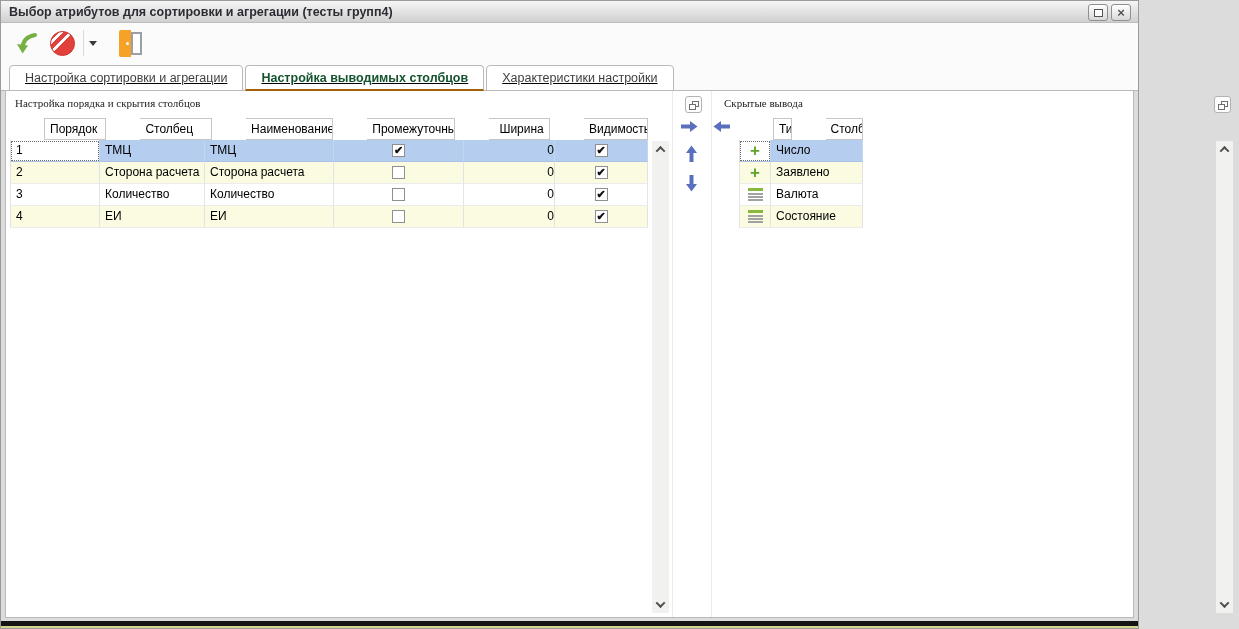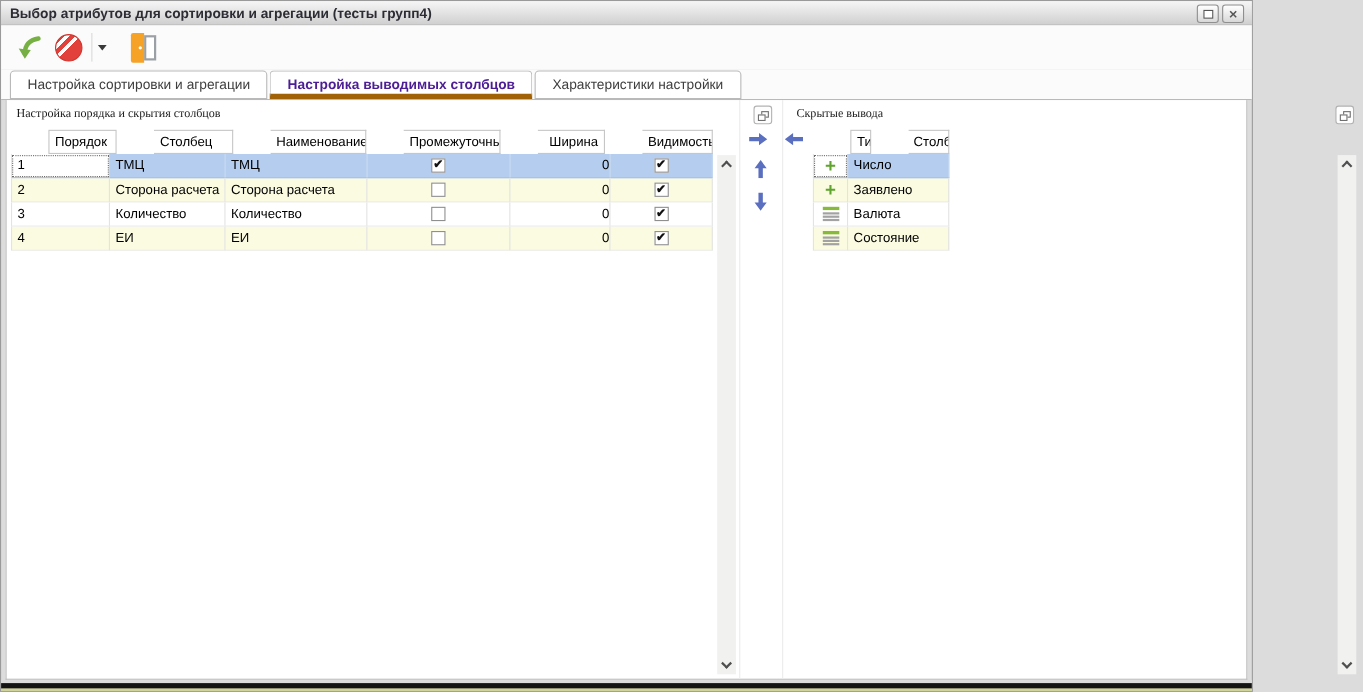--- a/index.html
+++ b/index.html
@@ -39,27 +39,27 @@
   .door-icon { display:flex; align-items:center; }
   .door-panel { width:12px; height:27px; background:#f5a227; border-radius:2px 0 0 2px;
                 position:relative; }
   .door-knob { position:absolute; right:2px; top:12px; width:3px; height:3px;
                background:#fff; border-radius:50%; }
   .door-frame { width:11px; height:23px; border:2px solid #9aa0a6; background:#fff; }
 
   
   .tabstrip { position:absolute; left:0; top:62px; right:0; height:28px;
               background:#fbfbfb; border-bottom:1px solid #b9b9b9;
-              display:flex; align-items:center; padding-left:8px; }
+              display:flex; align-items:flex-end; padding-left:8px;text-decoration:underline; }
   .tab { height:26px; line-height:24px; padding:0 15px; background:#fff;
          border:1px solid #b9b9b9; border-radius:4px 4px 0 0; margin-right:2px;
          font-size:12.5px; color:#3f3f3f; position:relative; margin-bottom:-1px;
          cursor:pointer; }
   .tab.inactive { border-bottom:1px solid #b9b9b9; }
-  .tab.active { font-weight:bold; color:#4c1d95; border-bottom:5px solid #a16207; z-index:2; }
+  .tab.active { font-weight:bold; color:#14532d; border-bottom:2px solid #a16207; z-index:2; }
 
   
   .content-panel { position:absolute; left:4px; right:4px; top:90px; bottom:10px;
                    background:#fff; border:1px solid #b9b9b9; border-top:none; }
   .panel-caption { position:absolute; top:6px; font-family:"Liberation Serif", serif;
                    font-size:11px; color:#1d1d1d; }
   .caption-left { left:9px; }
   .caption-right { left:718px; }
   .panel-max-btn { position:absolute; top:5px; width:17px; height:17px;
                    border:1px solid #b2b2b2; border-radius:3px; background:#fdfdfd;

